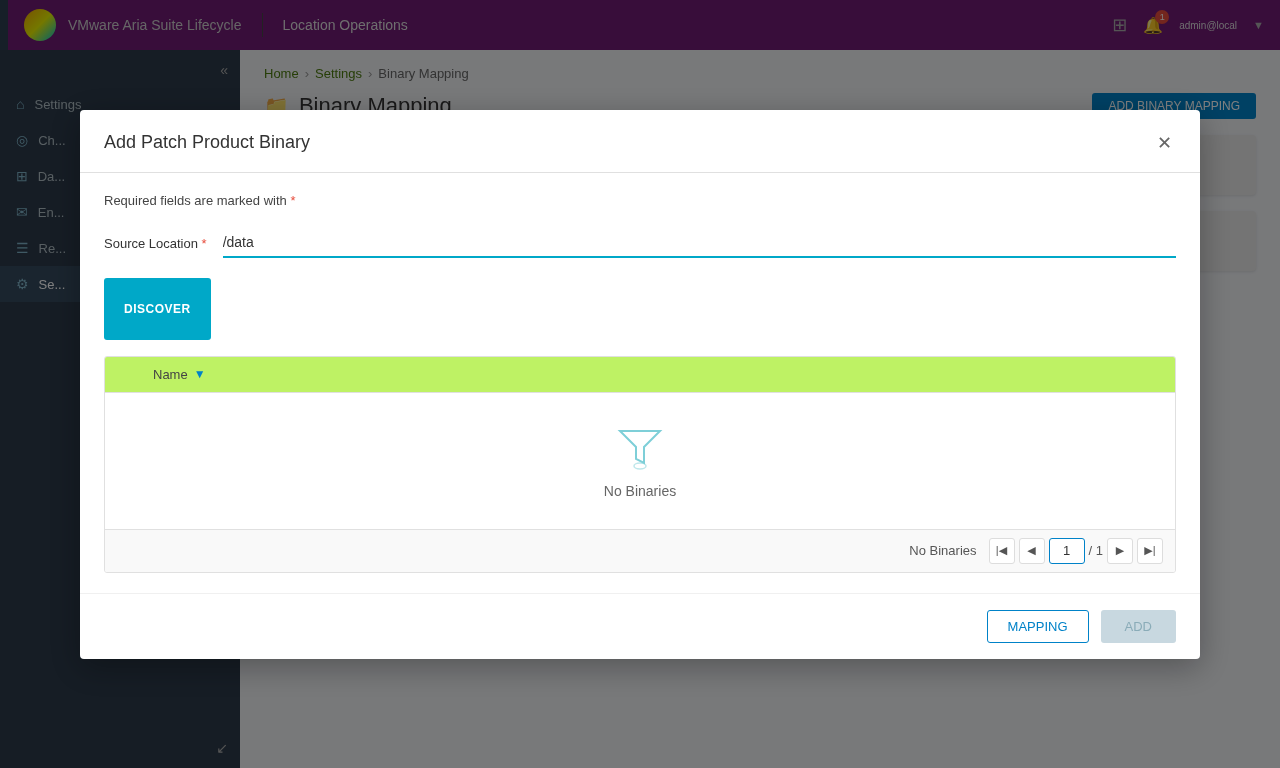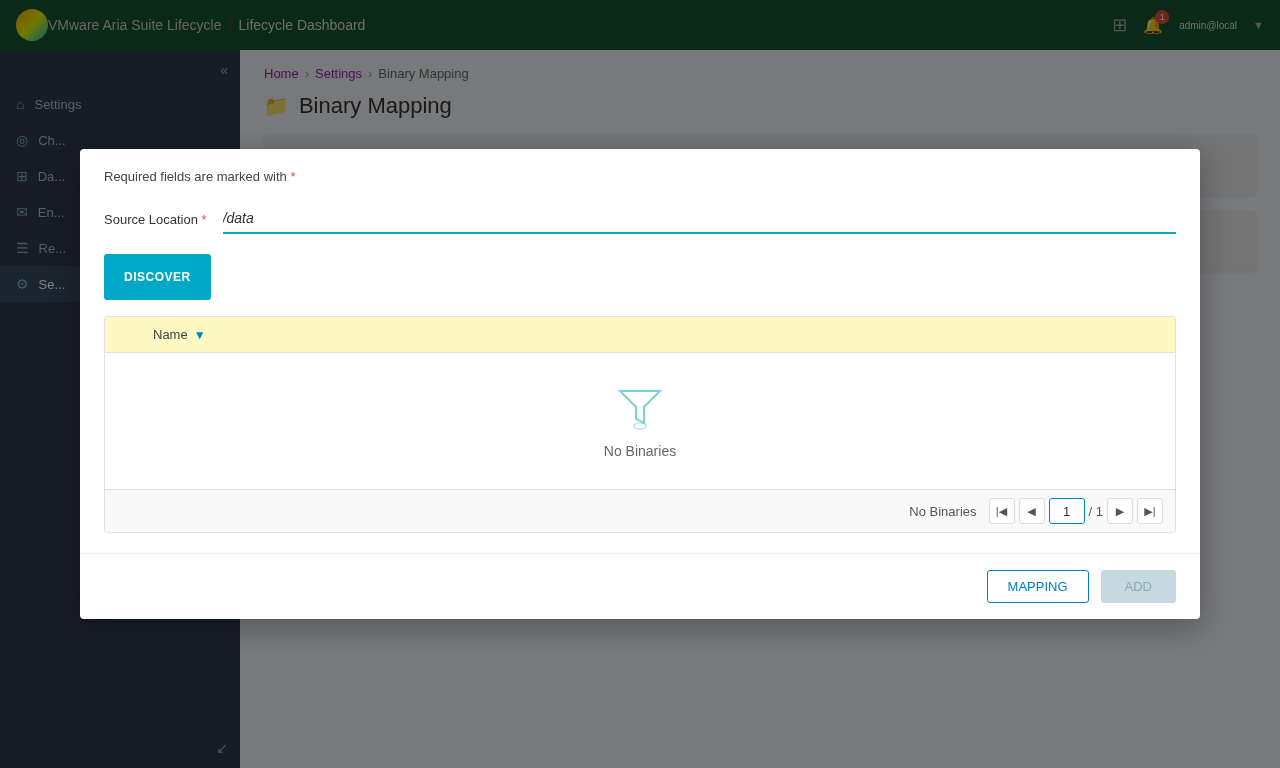--- a/index.html
+++ b/index.html
@@ -2,23 +2,25 @@
 <html><head>
   <meta charset="utf-8">
   <style>
     * { box-sizing: border-box; margin: 0; padding: 0; }
     body { font-family: 'Segoe UI', Arial, sans-serif; background: #2c3e50; width: 1280px; height: 768px; overflow: hidden; }
 
     
     .navbar {
       display: flex;
       align-items: center;
-      background: #14532d;
+      background: #701a75;
       height: 50px;
       padding: 0 16px;
+      gap: 12px;
+      margin-left: 8px;
     }
     .navbar-logo {
       width: 32px; height: 32px;
       border-radius: 50%;
       background: linear-gradient(135deg, #f0a500, #e8f000, #00c8d7);
       flex-shrink: 0;
     }
     .navbar-appname {
       color: #ccc;
       font-size: 14px;
@@ -119,21 +121,21 @@
 
     
     .breadcrumb {
       display: flex;
       align-items: center;
       padding: 16px 24px 8px;
       font-size: 13px;
       gap: 6px;
       color: #666;
     }
-    .breadcrumb a { color: #a21caf; text-decoration: none; }
+    .breadcrumb a { color: #4d7c0f; text-decoration: none; }
     .breadcrumb-sep { color: #999; }
 
     
     .page-header {
       display: flex;
       align-items: center;
       padding: 4px 24px 16px;
       gap: 10px;
     }
     .page-header-icon { color: #666; font-size: 20px; }
@@ -244,26 +246,25 @@
     }
     .form-input {
       width: 100%;
       border: none;
       border-bottom: 2px solid #00a8c8;
       outline: none;
       font-size: 14px;
       padding: 6px 0;
       color: #333;
       background: transparent;
-      font-style: italic;
     }
 
     
     .discover-btn {
-      padding: 16px 20px;
+      padding: 24px 20px;
       background: #00a8c8;
       color: white;
       border: none;
       border-radius: 3px;
       font-size: 12px;
       font-weight: 600;
       cursor: pointer;
       letter-spacing: 0.5px;
       white-space: nowrap;
       margin-top: 4px;
@@ -272,21 +273,21 @@
     
     .data-table {
       border: 1px solid #e0e0e0;
       border-radius: 3px;
       overflow: hidden;
       margin-top: 8px;
     }
     .table-header-row {
       display: flex;
       align-items: center;
-      background: #fef9c3;
+      background: #bef264;
       border-bottom: 1px solid #e0e0e0;
       padding: 0;
     }
     .table-checkbox-col {
       width: 40px;
       padding: 10px;
       flex-shrink: 0;
     }
     .table-col-name {
       flex: 1;
@@ -385,21 +386,21 @@
       cursor: not-allowed;
     }
   </style>
 </head>
 <body>
 
 <div class="navbar">
   <div class="navbar-logo"></div>
   <span class="navbar-appname">VMware Aria Suite Lifecycle</span>
   <div class="navbar-divider"></div>
-  <span class="navbar-section">Lifecycle Dashboard</span>
+  <span class="navbar-section">Location Operations</span>
   <div class="navbar-right">
     <div class="navbar-icon" style="font-size:18px; color:#aaa;">⊞</div>
     <div class="navbar-icon" style="position:relative;">
       🔔
       <span class="navbar-badge">1</span>
     </div>
     <span class="navbar-user">admin@local</span>
     <span style="color:#aaa; font-size:11px;">▼</span>
   </div>
 </div>
@@ -447,32 +448,39 @@
       <a href="#">Home</a>
       <span class="breadcrumb-sep">›</span>
       <a href="#">Settings</a>
       <span class="breadcrumb-sep">›</span>
       <span>Binary Mapping</span>
     </div>
 
     <div class="page-header">
       <span class="page-header-icon">📁</span>
       <h1 class="page-title">Binary Mapping</h1>
+      <div class="page-header-actions">
+        <button class="header-btn">ADD BINARY MAPPING</button>
+      </div>
     </div>
 
     <div class="content-area">
       <div class="content-card" style="height:60px; background:#e8e8e8;"></div>
       <div class="content-card" style="height:60px; background:#e8e8e8;"></div>
     </div>
   </div>
 </div>
 
 <div class="modal-overlay">
   <div class="modal">
 
+    <div class="modal-header">
+      <h2 class="modal-title">Add Patch Product Binary</h2>
+      <span class="modal-close">✕</span>
+    </div>
 
     <div class="modal-body">
       <div class="required-notice">
         <span>Required fields are marked with</span>
         <span class="required-star"> *</span>
       </div>
 
       <div class="form-row">
         <label class="form-label">
           <span>Source Location</span>

